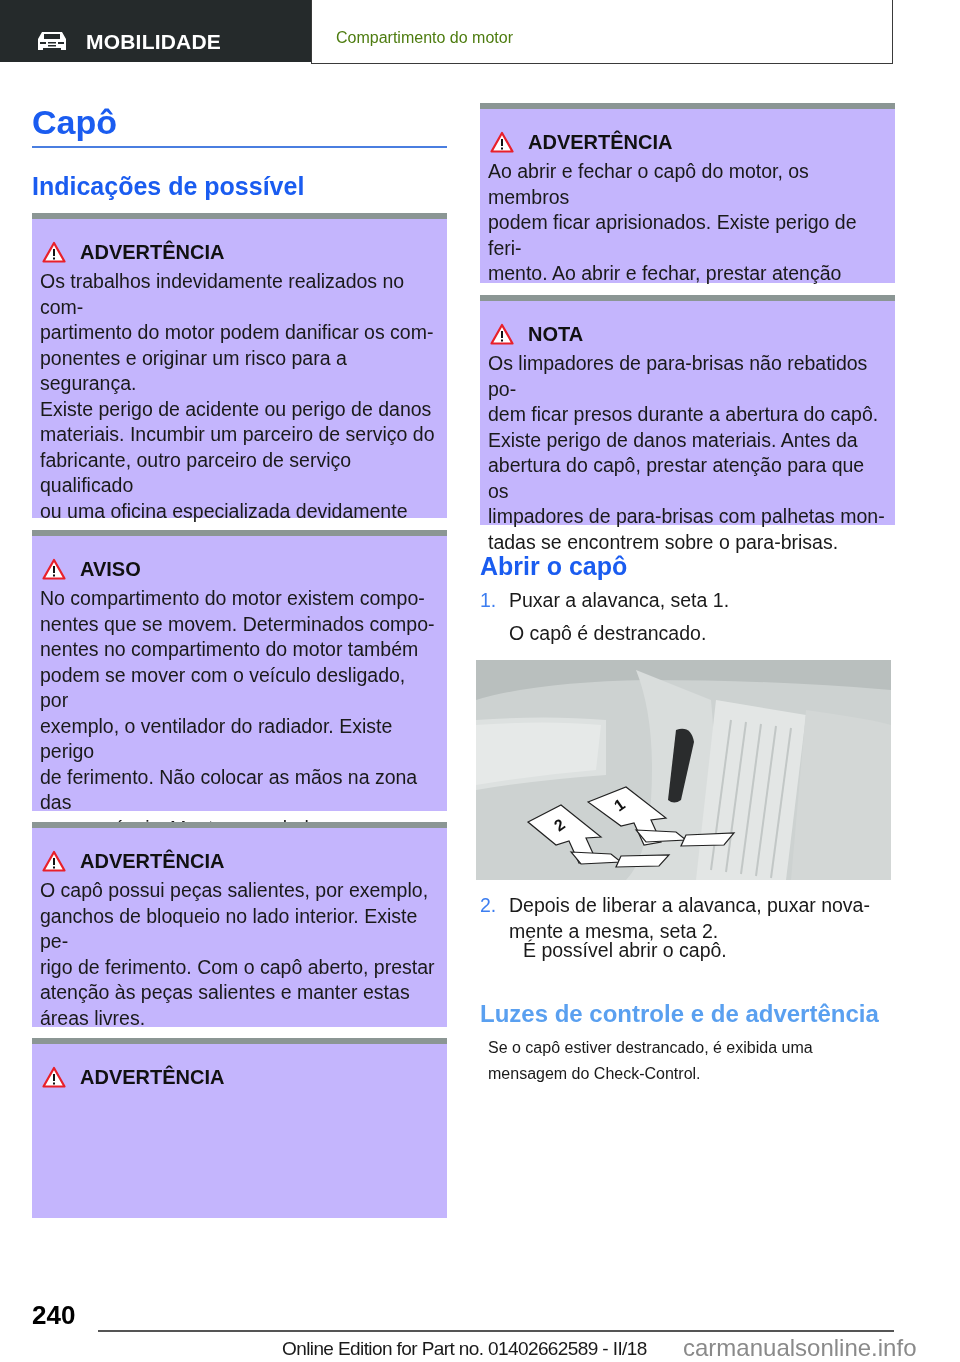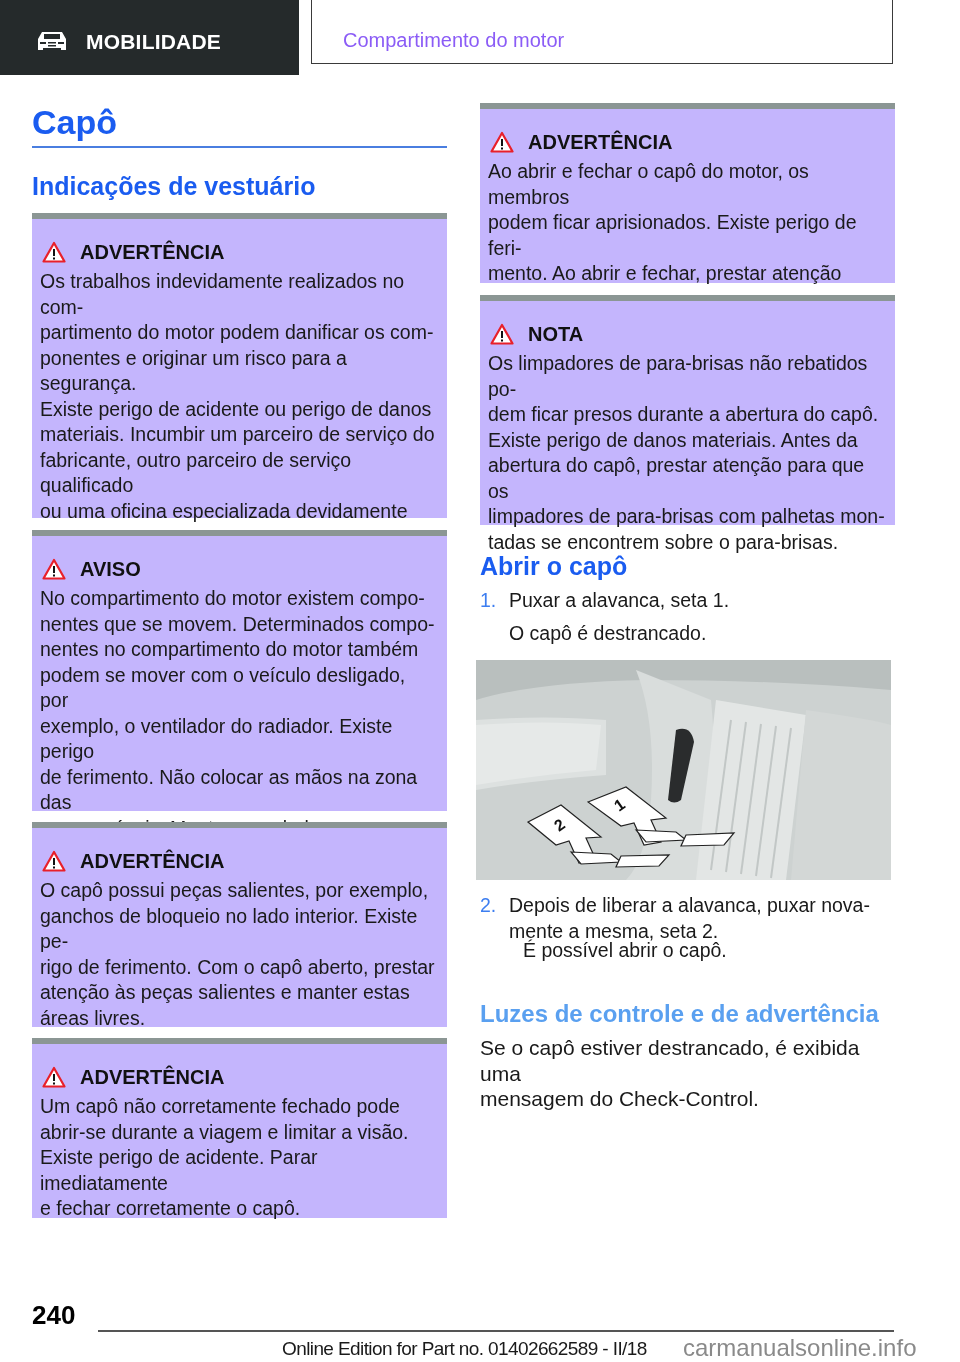--- a/index.html
+++ b/index.html
@@ -1,33 +1,33 @@
 <!DOCTYPE html>
 <html><head>
 <meta charset="utf-8">
 <style>
   html, body { margin:0; padding:0; }
   body {
     width:960px; height:1362px; position:relative; overflow:hidden;
     background:#ffffff; font-family:"Liberation Sans", sans-serif; color:#1a1a1a;
   }
   .hdr-left {
-    position:absolute; left:0; top:0; width:299px; height:75px;
-    background:#252a2b; color:#fff; display:flex; align-items:flex-end;
+    position:absolute; left:0; top:0; width:299px; height:62px;
+    background:#252a2b; color:#fff; display:flex; align-items:flex-end;padding-left:38px;
   }
   .hdr-left .car { position:absolute; left:36px; top:30px; width:32px; height:22px; }
   .hdr-left .lbl {
     position:absolute; left:86px; top:30px; font-size:21px; font-weight:bold;
     letter-spacing:0.2px; color:#fff;
   }
   .hdr-right {
     position:absolute; left:311px; top:-2px; width:582px; height:66px;
     border:1.5px solid #3a3a3a; border-top:none; background:#fff; box-sizing:border-box;
   }
-  .hdr-right .lbl { position:absolute; left:31px; top:31px; font-size:20px; color:#8b5cf6; }
+  .hdr-right .lbl { position:absolute; left:24px; top:31px; font-size:16px; color:#4d7c0f; }
 
   .h1 {
     position:absolute; left:32px; top:103px; font-size:34px; font-weight:bold; color:#1a5cf0;
   }
   .h1-rule { position:absolute; left:32px; top:146px; width:415px; height:2px; background:#4a7ee0; }
   .h2 {
     position:absolute; font-size:25px; font-weight:bold; color:#1a5cf0;
   }
   .h2.light { color:#5aa0f0; font-size:24px; }
 
@@ -38,21 +38,21 @@
   .box .title {
     display:flex; align-items:center; font-weight:bold; font-size:20px; color:#111;
     height:26px; margin-bottom:4px;
   }
   .box .title svg { width:24px; height:22px; margin-right:14px; margin-left:2px; }
   .box .body { font-size:19.5px; line-height:25.5px; color:#1a1a1a; white-space:pre-line; }
 
   .step { position:absolute; left:480px; font-size:19.5px; line-height:25.5px; }
   .step .num { position:absolute; left:0; color:#3d7ef0; }
   .step .txt { position:absolute; left:29px; width:380px; white-space:pre-line; }
-  .para { position:absolute; font-size:21px; line-height:25.5px; white-space:pre-line; }
+  .para { position:absolute; font-size:16px; line-height:25.5px; white-space:pre-line;margin-left:8px; }
 
   .figure {
     position:absolute; left:476px; top:660px; width:415px; height:220px;
     background:#cfd3d2; overflow:hidden;
   }
 
   .pagenum { position:absolute; left:32px; top:1300px; font-size:26px; font-weight:bold; color:#000000; }
   .foot-rule { position:absolute; left:98px; top:1330px; width:796px; height:2px; background:#555; }
   .foot-text { position:absolute; left:282px; top:1338px; font-size:19px; color:#1a1a1a; letter-spacing:-0.6px; }
   .watermark { position:absolute; left:683px; top:1334px; font-size:24px; color:#8a8a8a; }
@@ -70,21 +70,21 @@
     <rect x="12" y="15" width="8" height="1.5" fill="#252a2b"></rect>
   </svg>
   <span class="lbl">MOBILIDADE</span>
 </div>
 <div class="hdr-right">
   <span class="lbl">Compartimento do motor</span>
 </div>
 
 <div class="h1">Capô</div>
 <div class="h1-rule"></div>
-<div class="h2" style="left:32px; top:172px;">Indicações de vestuário</div>
+<div class="h2" style="left:32px; top:172px;">Indicações de possível</div>
 
 <div class="box" style="left:32px; top:213px; width:415px; height:305px;">
   <div class="title">
     <svg viewBox="0 0 24 22">
         <path d="M12 2 L22.5 20.5 H1.5 Z" fill="#fff" stroke="#e8202a" stroke-width="2.2" stroke-linejoin="round"></path>
         <rect x="11" y="8" width="2" height="7" fill="#111"></rect>
         <rect x="11" y="16.5" width="2" height="2" fill="#111"></rect>
       </svg>
     <span>ADVERTÊNCIA</span>
   </div>
@@ -136,24 +136,20 @@
 
 <div class="box" style="left:32px; top:1038px; width:415px; height:180px;">
   <div class="title">
     <svg viewBox="0 0 24 22">
         <path d="M12 2 L22.5 20.5 H1.5 Z" fill="#fff" stroke="#e8202a" stroke-width="2.2" stroke-linejoin="round"></path>
         <rect x="11" y="8" width="2" height="7" fill="#111"></rect>
         <rect x="11" y="16.5" width="2" height="2" fill="#111"></rect>
       </svg>
     <span>ADVERTÊNCIA</span>
   </div>
-  <div class="body">Um capô não corretamente fechado pode
-abrir-se durante a viagem e limitar a visão.
-Existe perigo de acidente. Parar imediatamente
-e fechar corretamente o capô.</div>
 </div>
 
 <div class="box" style="left:480px; top:103px; width:415px; height:180px;">
   <div class="title">
     <svg viewBox="0 0 24 22">
         <path d="M12 2 L22.5 20.5 H1.5 Z" fill="#fff" stroke="#e8202a" stroke-width="2.2" stroke-linejoin="round"></path>
         <rect x="11" y="8" width="2" height="7" fill="#111"></rect>
         <rect x="11" y="16.5" width="2" height="2" fill="#111"></rect>
       </svg>
     <span>ADVERTÊNCIA</span>

